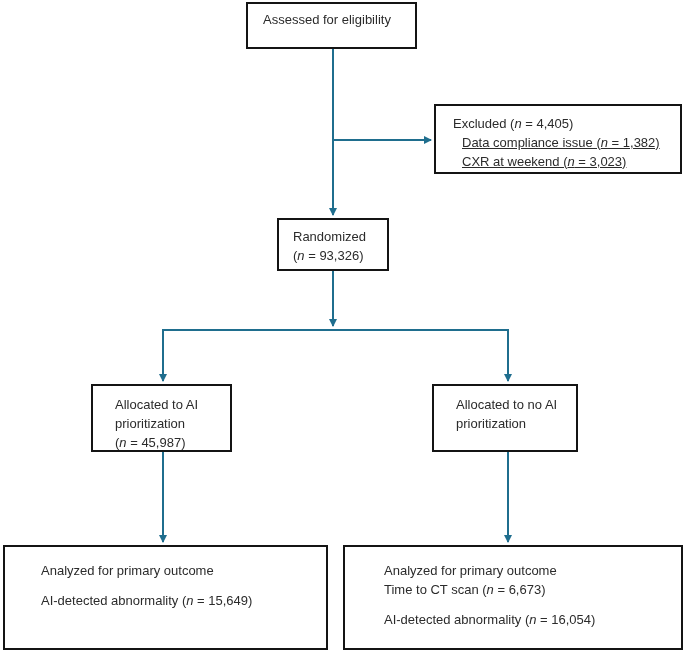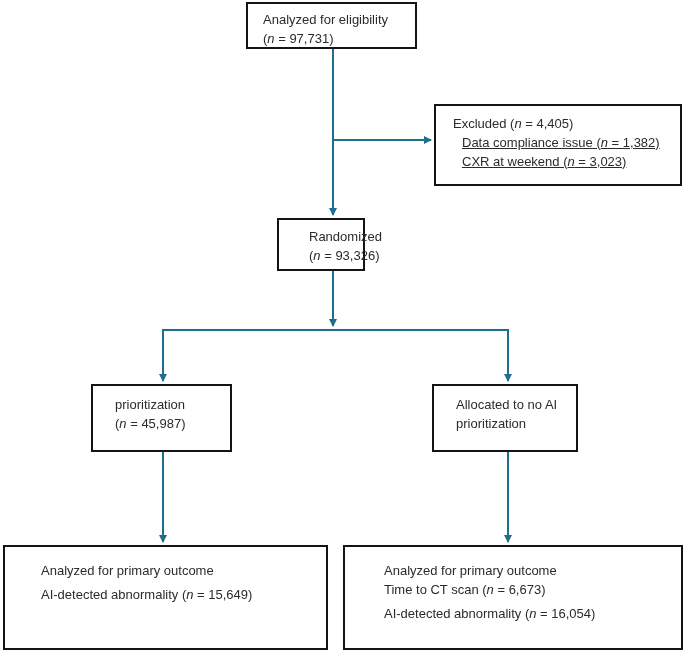--- a/index.html
+++ b/index.html
@@ -25,28 +25,28 @@
     position:absolute;
     box-sizing:border-box;
     background:var(--bg);
     border:2px solid var(--border);
     font-size:13px;
     line-height:19px;
   }
   .box .line{white-space:nowrap;}
   .line i{font-style:italic;}
   #box-assessed   {left:246px;top:2px;  width:171px;height:47px; padding:6px 6px 0 15px;}
-  #box-excluded   {left:434px;top:104px;width:248px;height:82px; padding:8px 4px 0 17px;}
+  #box-excluded   {left:434px;top:104px;width:248px;height:70px; padding:8px 4px 0 17px;}
   #box-excluded .line.indent{padding-left:9px;text-decoration:underline;}
-  #box-randomized {left:277px;top:218px;width:88px;height:53px; padding:7px 4px 0 30px;}
+  #box-randomized {left:277px;top:218px;width:112px;height:53px; padding:7px 4px 0 14px;}
   #box-alloc-ai   {left:91px; top:384px;width:141px;height:68px; padding:9px 4px 0 22px;}
   #box-alloc-noai {left:432px;top:384px;width:146px;height:68px; padding:9px 4px 12px 22px;}
   #box-analyzed-ai   {left:3px;  top:545px;width:325px;height:105px;padding:14px 4px 0 36px;}
   #box-analyzed-noai {left:343px;top:545px;width:340px;height:105px;padding:14px 4px 0 39px;}
-  .gap-above{margin-top:5px;}
+  .gap-above{margin-top:11px;}
 </style>
 </head>
 <body>
 
 <div id="canvas">
 
   <svg id="arrows" viewBox="0 0 685 653" xmlns="http://www.w3.org/2000/svg" aria-hidden="true">
     <defs>
       <marker id="ah" markerWidth="9" markerHeight="9" refX="7" refY="4" orient="auto" markerUnits="userSpaceOnUse">
         <path class="arrowhead" d="M0,0 L8,4 L0,8 Z"></path>
@@ -56,36 +56,36 @@
     <path class="arrow" d="M333,140 H431" marker-end="url(#ah)"></path>
     <path class="arrow" d="M333,271 V326" marker-end="url(#ah)"></path>
     <path class="arrow cap" d="M163,330 H508"></path>
     <path class="arrow" d="M163,330 V381" marker-end="url(#ah)"></path>
     <path class="arrow" d="M508,330 V381" marker-end="url(#ah)"></path>
     <path class="arrow" d="M163,452 V542" marker-end="url(#ah)"></path>
     <path class="arrow" d="M508,452 V542" marker-end="url(#ah)"></path>
   </svg>
 
   <div class="box" id="box-assessed">
-    <div class="line">Analyzed for eligibility</div>
-    <div class="line">(<i>n</i> = 97,731)</div>
+    <div class="line">Assessed for eligibility</div>
   </div>
 
   <div class="box" id="box-excluded">
     <div class="line">Excluded (<i>n</i> = 4,405)</div>
     <div class="line indent">Data compliance issue (<i>n</i> = 1,382)</div>
     <div class="line indent">CXR at weekend (<i>n</i> = 3,023)</div>
   </div>
 
   <div class="box" id="box-randomized">
     <div class="line">Randomized</div>
     <div class="line">(<i>n</i> = 93,326)</div>
   </div>
 
   <div class="box" id="box-alloc-ai">
+    <div class="line">Allocated to AI</div>
     <div class="line">prioritization</div>
     <div class="line">(<i>n</i> = 45,987)</div>
   </div>
 
   <div class="box" id="box-alloc-noai">
     <div class="line">Allocated to no AI</div>
     <div class="line">prioritization</div>
   </div>
 
   <div class="box" id="box-analyzed-ai">

